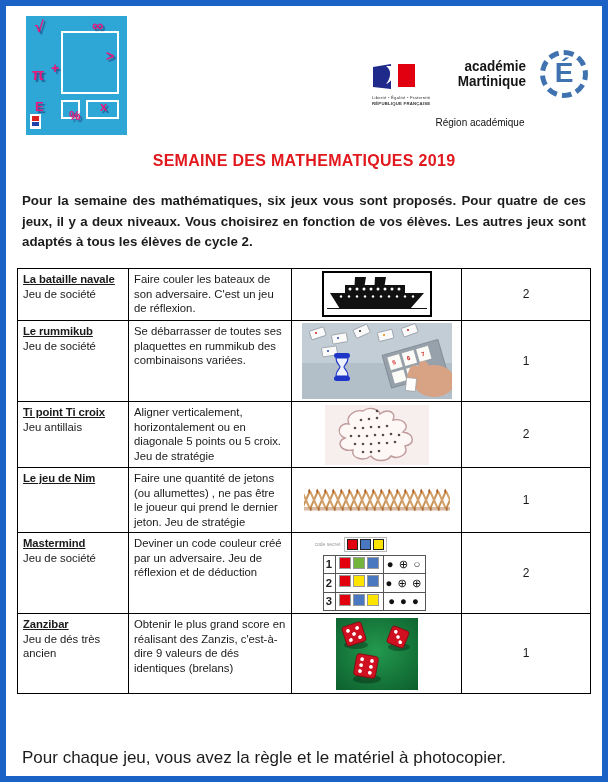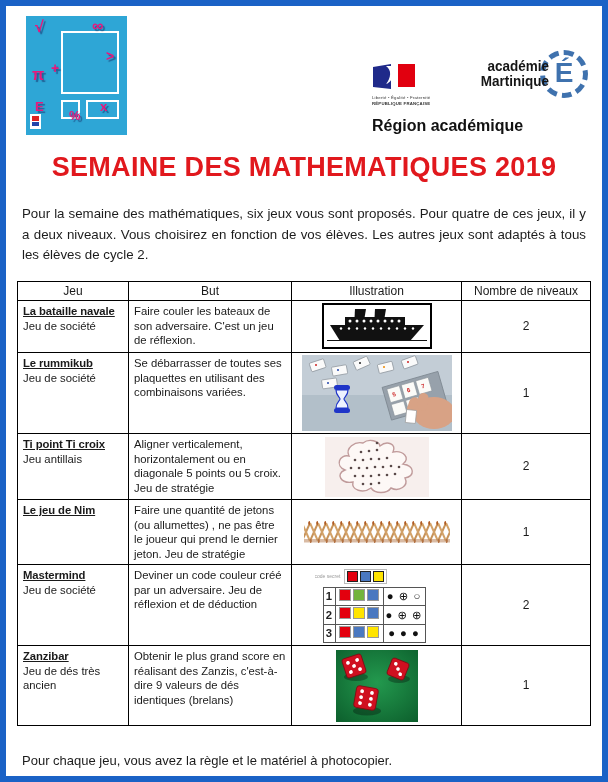--- a/index.html
+++ b/index.html
@@ -35,33 +35,33 @@
   .s7 { left:74px; top:83px; font-size:13px; }
   .bc-publisher { position:absolute; left:4px; top:98px; width:11px; height:15px; background:#fff; }
   .bc-publisher i { display:block; width:7px; height:5px; margin:2px auto 0; background:#d22; }
   .bc-publisher b { display:block; width:7px; height:4px; margin:1px auto 0; background:#24a; }
 
   .logos { position:absolute; top:44px; right:14px; width:216px; }
   .logos-row { display:flex; align-items:flex-start; }
   .flag-block { width:82px; padding-top:14px; }
   .flag-motto, .flag-name { font-size:4.3px; color:#333; line-height:1.5; letter-spacing:.2px; }
   .flag-name { font-weight:bold; }
-  .acad-block { flex:1; display:flex; align-items:center; justify-content:flex-end; }
+  .acad-block { flex:1; display:flex; align-items:center; justify-content:flex-end;gap:23px; }
   .acad-text { text-align:right; font-weight:bold; font-size:13.5px; line-height:1.02; color:#151515; transform:scaleY(1.12); margin-right:-9px; position:relative; z-index:2; }
   .acad-circle {
     width:48px; height:48px; border-radius:50%;
     border:5px dashed #3f72ae; display:flex; align-items:center; justify-content:center;
   }
   .acad-circle span { font-size:28px; font-weight:bold; color:#3f72ae; margin-top:-3px; }
-  .region-label { font-weight:bold; font-size:16px; margin-top:9px; color:#111; }
-
-  
-  .doc-title { margin-top:8px; text-align:center; color:#e1181d; font-size:27px; font-weight:600; letter-spacing:.3px; }
+  .region-label { font-weight:normal; font-size:10px; margin-top:9px; color:#111;text-align:center; }
+
+  
+  .doc-title { margin-top:8px; text-align:center; color:#e1181d; font-size:16px; font-weight:600; letter-spacing:.3px; }
   .doc-subtitle { margin-top:19px; text-align:center; color:#111; font-size:17px; font-weight:600; letter-spacing:.3px; }
-  .intro { margin:21px 16px 0; font-size:13.3px; line-height:1.56; text-align:justify; color:#1c1c1c; }
+  .intro { margin:21px 16px 0; font-size:13.3px; line-height:1.56; text-align:justify; color:#1c1c1c;font-weight:bold; }
 
   
   table.games { border-collapse:collapse; margin:15px auto 0; table-layout:fixed; }
   .games th, .games td { border:1.5px solid #000; }
   .games th { font-weight:normal; font-size:12px; height:19px; padding:1px 2px; }
   .games td { font-size:11.3px; padding:3px 5px; vertical-align:top; line-height:1.28; }
   .col-jeu { width:111px; } .col-but { width:163px; } .col-ill { width:170px; } .col-niv { width:129px; }
   td.ill-cell { text-align:center; vertical-align:middle; padding:2px; }
   td.niv-cell { text-align:center; vertical-align:middle; font-size:12px; }
   .jeu-name { font-weight:bold; white-space:nowrap; letter-spacing:-.1px;text-decoration:underline; }
@@ -77,21 +77,21 @@
   .mm-strip { display:inline-flex; background:#fff; border:1px solid #bbb; padding:1px; }
   .mm-sq { display:inline-block; width:11px; height:11px; border:1px solid #222; margin:0 1px; background:#eee; }
   table.mm-table { border-collapse:collapse; margin-left:10px; }
   .mm-table td { border:1px solid #555; padding:1px 2px; vertical-align:middle; }
   .mm-num { width:12px; text-align:center; font-size:8.5px; font-weight:bold; color:#222; }
   .mm-guess { width:48px; text-align:center; }
   .mm-guess .mm-sq { width:12px; height:12px; border:1px solid #999; }
   .mm-marks { width:34px; font-size:8.5px; letter-spacing:1px; color:#111; text-align:center; white-space:nowrap; }
 
   
-  .footer { position:absolute; left:16px; bottom:8px; font-size:13px; color:#1c1c1c; }
+  .footer { position:absolute; left:16px; bottom:8px; font-size:17px; color:#1c1c1c; }
 </style>
 </head>
 <body>
 
 <div class="page">
 
   <div class="header">
 
     <div class="book-cover">
       <div class="bc-frame"></div>
@@ -140,26 +140,20 @@
   <p class="intro">Pour la semaine des mathématiques, six  jeux vous sont proposés. Pour quatre de ces jeux, il y a deux niveaux. Vous choisirez en fonction de vos élèves. Les autres jeux sont adaptés à tous les élèves de cycle 2.</p>
 
   <table class="games">
     <colgroup>
         <col class="col-jeu">
         <col class="col-but">
         <col class="col-ill">
         <col class="col-niv">
       </colgroup>
     <tbody>
-        <tr>
-      <th>Jeu</th>
-      <th>But</th>
-      <th>Illustration</th>
-      <th>Nombre de niveaux</th>
-    </tr>
 
     <tr style="height:52px;">
       <td>
         <div class="jeu-name">La bataille navale</div>
         <div>Jeu de société</div>
       </td>
       <td>Faire couler les bateaux de son adversaire. C'est un jeu de réflexion.</td>
       <td class="ill-cell">
         <span class="ship-box">
           <svg width="100" height="40" viewBox="0 0 100 40">
@@ -194,21 +188,21 @@
         </span>
       </td>
       <td class="niv-cell">2</td>
     </tr>
 
     <tr style="height:78px;">
       <td>
         <div class="jeu-name">Le rummikub</div>
         <div>Jeu de société</div>
       </td>
-      <td>Se débarrasser de toutes ses plaquettes en utilisant des combinaisons variées.</td>
+      <td>Se débarrasser de toutes ses plaquettes en rummikub des combinaisons variées.</td>
       <td class="ill-cell">
         <svg class="photo" width="150" height="76" viewBox="0 0 150 76">
           <rect width="150" height="76" fill="#c3cdd6"></rect>
           <rect y="40" width="150" height="36" fill="#b2bfc9"></rect>
           <g fill="#fafafa" stroke="#8a929a" stroke-width="0.7">
             <rect x="8" y="6" width="15" height="9" rx="1" transform="rotate(-18 15 10)"></rect>
             <rect x="30" y="11" width="15" height="9" rx="1" transform="rotate(-10 37 15)"></rect>
             <rect x="52" y="4" width="15" height="9" rx="1" transform="rotate(-24 59 8)"></rect>
             <rect x="76" y="8" width="15" height="9" rx="1" transform="rotate(-14 83 12)"></rect>
             <rect x="100" y="3" width="15" height="9" rx="1" transform="rotate(-20 107 7)"></rect>

